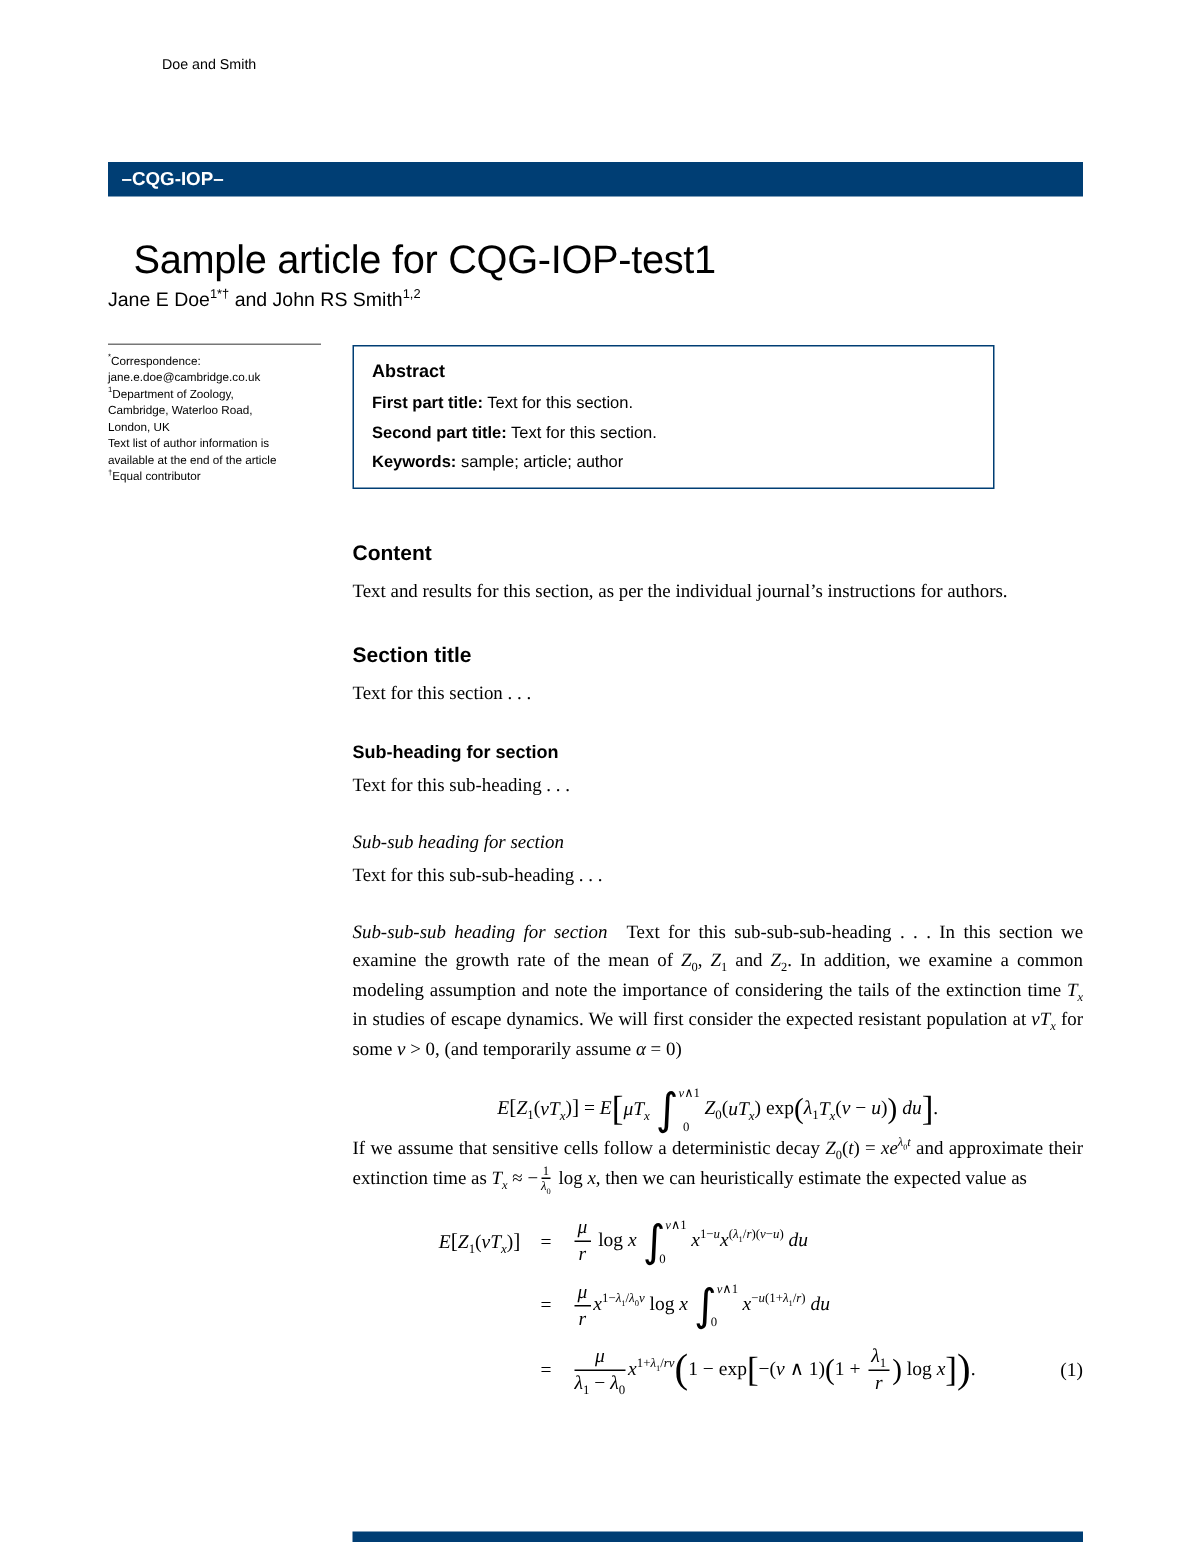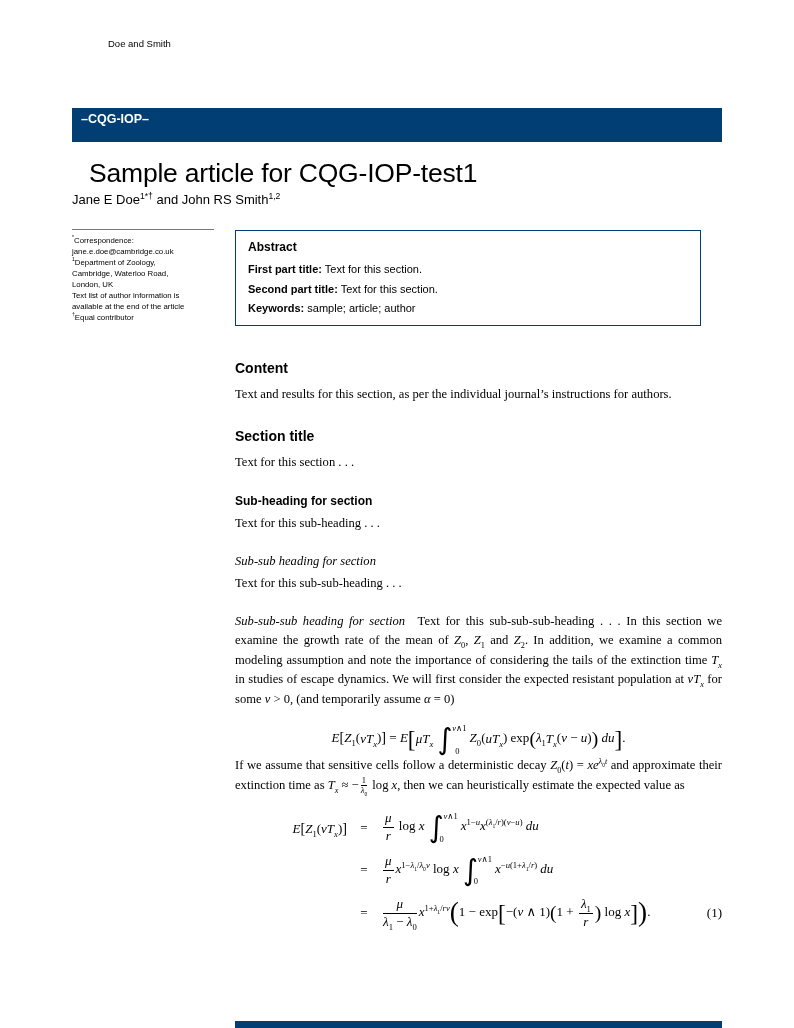--- a/index.html
+++ b/index.html
@@ -1,22 +1,22 @@
 <!DOCTYPE html>
 <html style="--banner: #003e74;"><head>
 <meta charset="utf-8">
 <style>
   html,body{margin:0;padding:0;}
   body{width:794px;height:1028px;position:relative;background:#fff;color:#000;font-family:"Liberation Serif",serif;overflow:hidden;}
   .running-head{position:absolute;left:72px;top:38px;font-family:"Liberation Sans",sans-serif;font-size:9.5px;padding-left:36px;}
-  .banner{position:absolute;left:72px;top:108px;width:650px;height:34px;background:var(--banner,#003e74);color:#fff;font-family:"Liberation Sans",sans-serif;font-weight:bold;font-size:12.5px;line-height:23px;padding-left:9px;box-sizing:border-box;}
+  .banner{position:absolute;left:72px;top:108px;width:650px;height:23px;background:var(--banner,#003e74);color:#fff;font-family:"Liberation Sans",sans-serif;font-weight:bold;font-size:12.5px;line-height:23px;padding-left:9px;box-sizing:border-box;}
   .title{position:absolute;left:71px;top:140px;margin:18px;font-family:"Liberation Sans",sans-serif;font-weight:normal;font-size:26.5px;letter-spacing:-0.2px;}
   .authors{position:absolute;left:72px;top:192px;font-family:"Liberation Sans",sans-serif;font-size:13px;}
   .sidebar{position:absolute;left:72px;top:229px;width:142px;border-top:1px solid #777;padding-top:5px;font-family:"Liberation Sans",sans-serif;font-size:7.8px;line-height:11px;}
-  .abstract-box{position:absolute;left:235px;top:230px;width:466px;box-sizing:border-box;border:1.2px solid var(--banner,#003e74);padding:9px 12px 11px;font-family:"Liberation Sans",sans-serif;font-size:11px;background:#fff;}
+  .abstract-box{position:absolute;left:235px;top:230px;width:428px;box-sizing:border-box;border:1.2px solid var(--banner,#003e74);padding:9px 12px 11px;font-family:"Liberation Sans",sans-serif;font-size:11px;background:#fff;}
   .ab-heading{font-weight:bold;font-size:12px;margin-bottom:9px;}
   .ab-line{margin-bottom:7.5px;}
   .ab-line:last-child{margin-bottom:0;}
   .main{position:absolute;left:235px;top:358px;width:487px;font-size:12.6px;line-height:1.55;}
   .h-section{font-family:"Liberation Sans",sans-serif;font-weight:bold;font-size:14px;margin:22px 0 5px;}
   .h-section.first{margin-top:0;}
   .h-sub{font-family:"Liberation Sans",sans-serif;font-weight:bold;font-size:12px;margin:20px 0 3px;}
   .h-subsub{font-family:"Liberation Serif",serif;font-style:italic;font-weight:normal;font-size:12.6px;margin:18px 0 3px;}
   .para{margin:0;text-align:justify;}
   .runin{margin-top:18px;}

